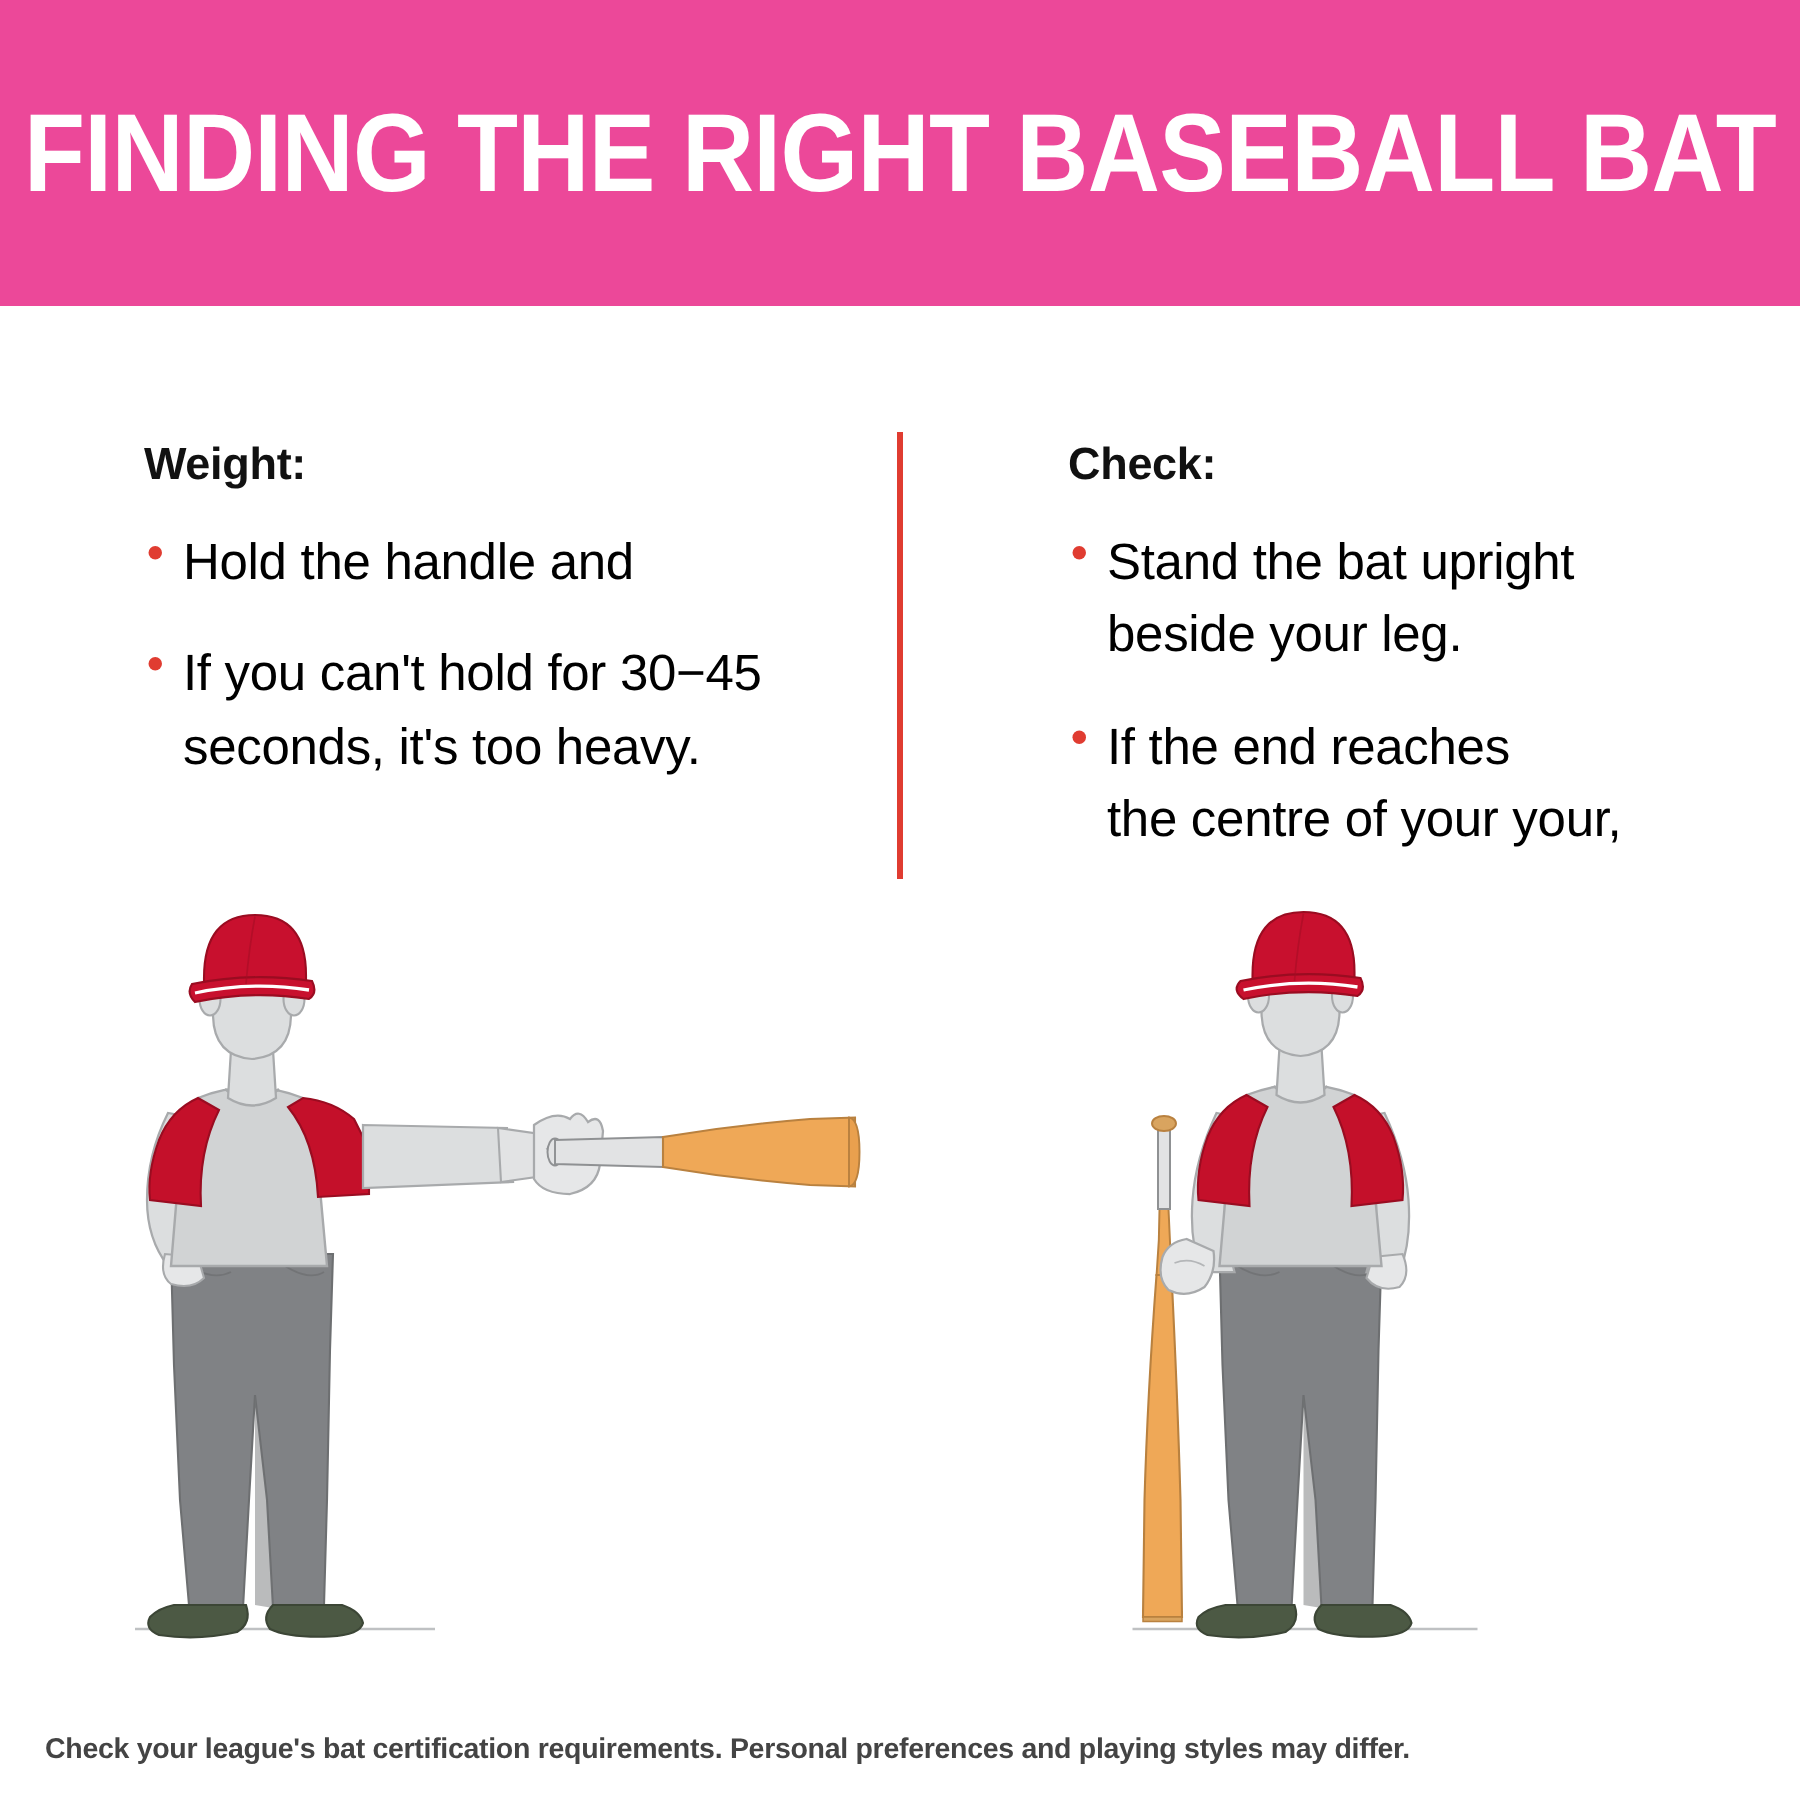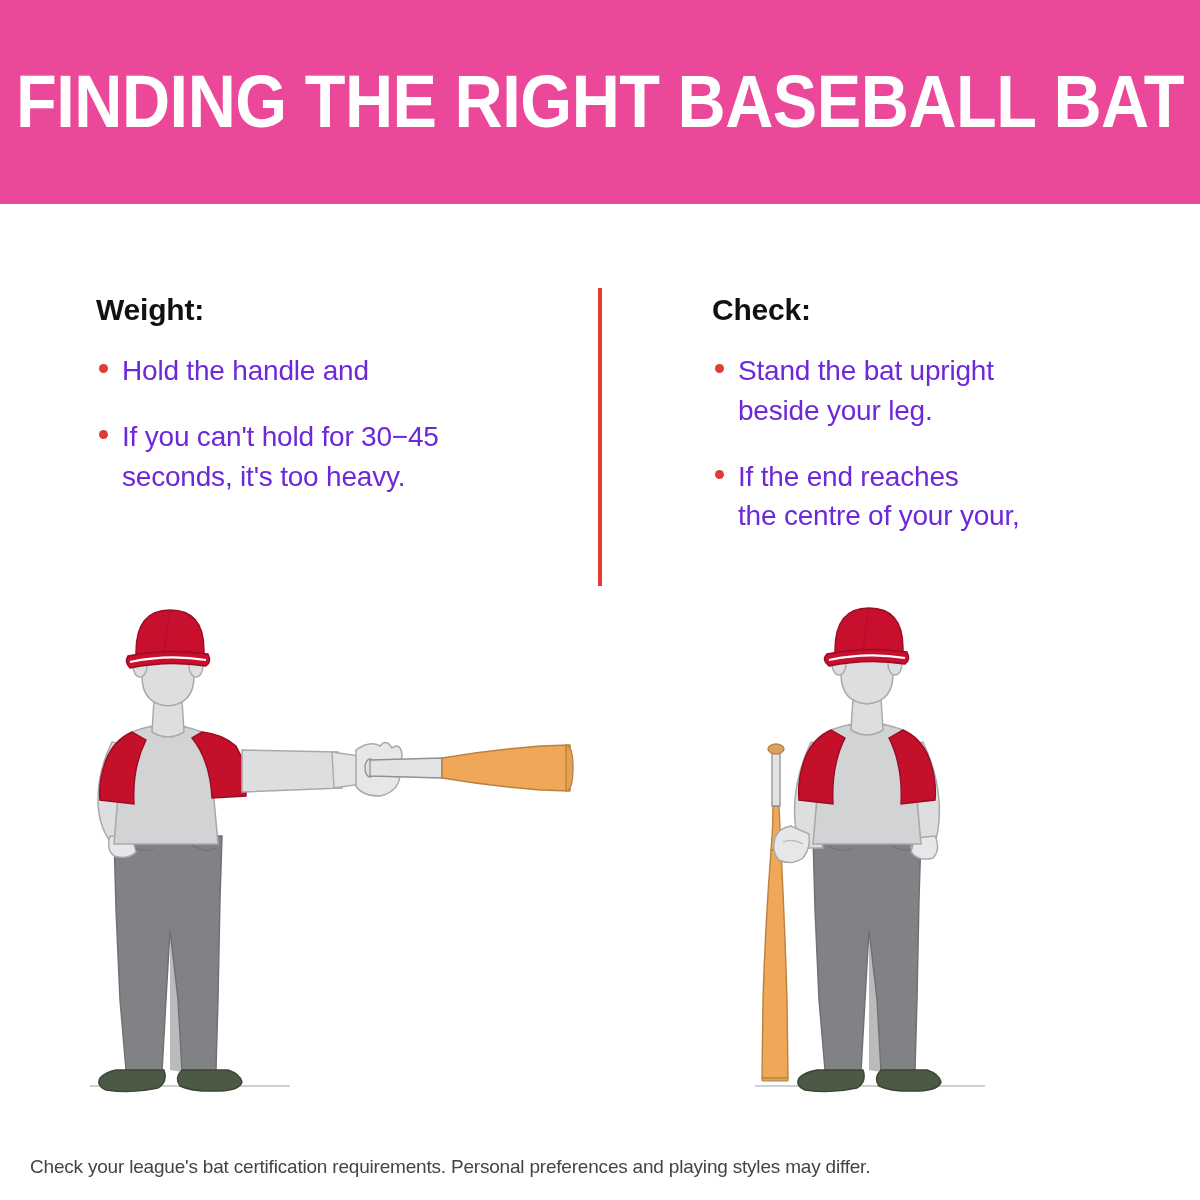--- a/index.html
+++ b/index.html
@@ -46,23 +46,23 @@
     position:absolute;top:84px;left:0;
     line-height:1;
     letter-spacing:-0.2px;
   }
 
   .bullets{position:absolute;top:140px;left:0;width:100%;}
   .bullet-item{
     position:relative;
     padding-left:26px;
     margin-bottom:26px;
-    font-size:28px;
+    font-size:34px;
     line-height:1.42;
-    color:#6d28d9;
+    color:#000000;
     letter-spacing:-0.2px;
   }
   .bullet-dot{
     position:absolute;left:3px;top:13px;
     width:9px;height:9px;border-radius:50%;
     background:#E03C31;
   }
   .bullet-line{display:block;white-space:nowrap;}
 
   .divider{
@@ -74,21 +74,21 @@
   
   .figures{
     position:absolute;left:0;top:600px;width:1200px;height:520px;
   }
   .fig-svg{display:block;}
   .fig-left{position:absolute;left:70px;top:0;}
   .fig-right{position:absolute;left:735px;top:0;}
 
   
   .footer{
-    position:absolute;left:0;top:1150px;width:1200px;height:50px;
+    position:absolute;left:0;top:1150px;width:1200px;height:50px;font-weight:bold;
   }
   .footer-text{
     position:absolute;left:30px;top:6px;
     font-size:19px;color:#444444;
     letter-spacing:-0.2px;
     white-space:nowrap;
   }
 </style>
 </head>
 <body>

